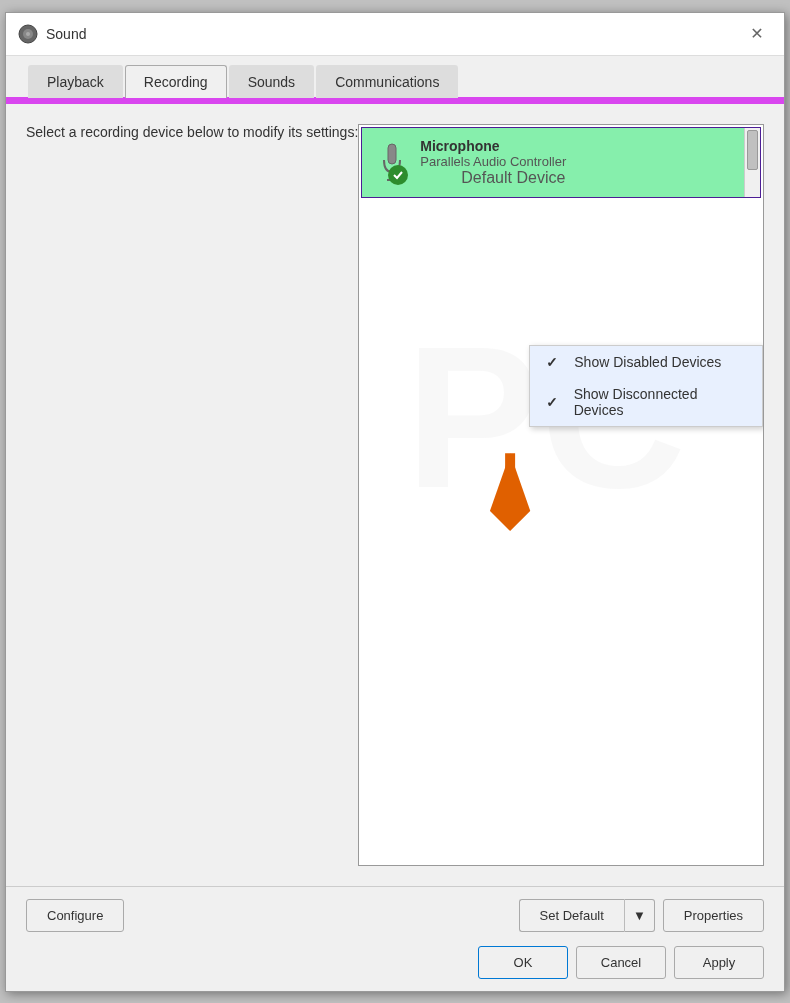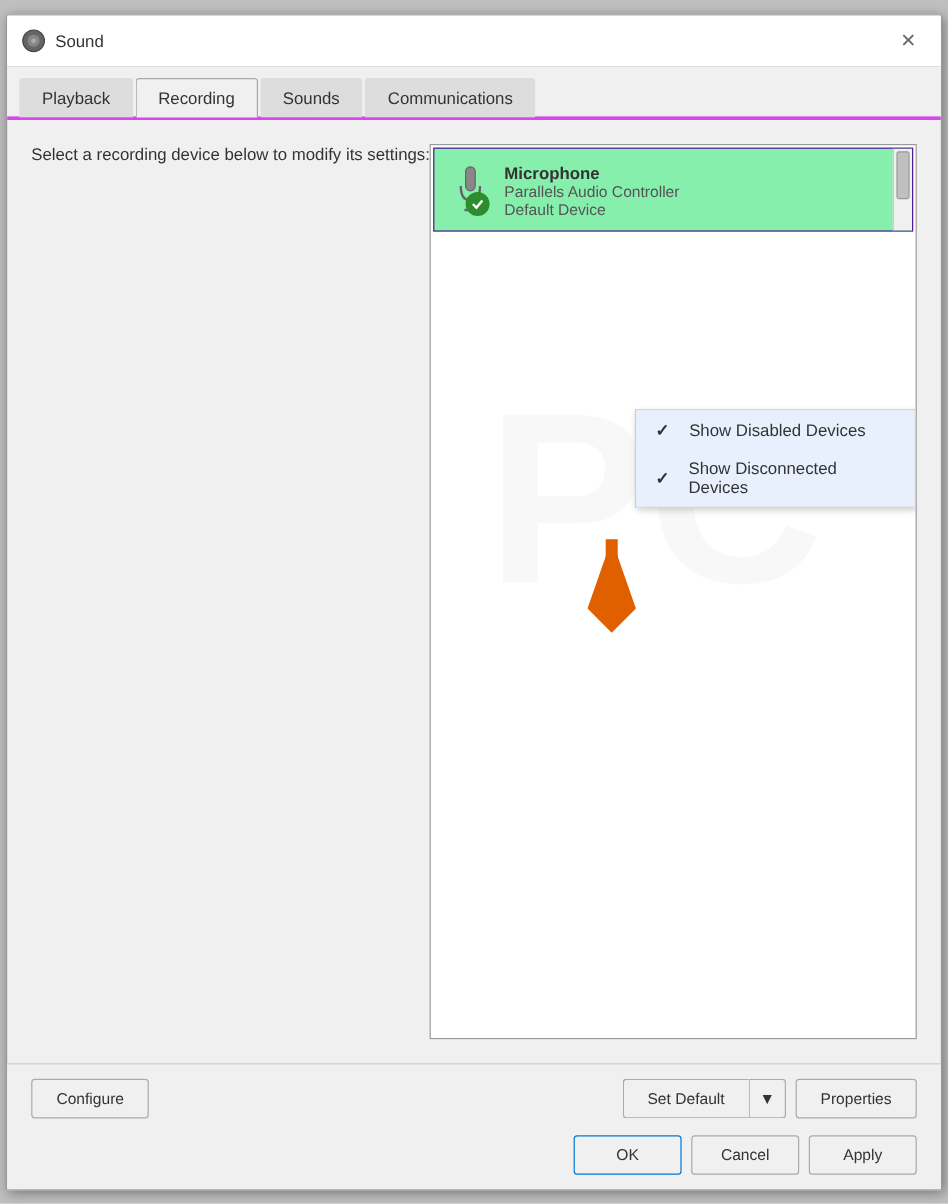--- a/index.html
+++ b/index.html
@@ -54,22 +54,22 @@
       font-size: 16px;
       color: #666;
       display: flex;
       align-items: center;
       justify-content: center;
       border-radius: 2px;
     }
     .tabs {
       display: flex;
       background: #f0f0f0;
-      border-bottom: 3px solid #d946ef;
-      padding: 0 10px;
+      border-bottom: 7px solid #d946ef;
+      padding: 0 22px;
       padding-top: 8px;
     }
     .tab {
       padding: 8px 18px;
       cursor: pointer;
       border: 1px solid transparent;
       border-bottom: none;
       background: #ddd;
       font-size: 14px;
       color: #333;
@@ -129,22 +129,23 @@
     .device-name {
       font-size: 14px;
       font-weight: 600;
       color: #333;
     }
     .device-controller {
       font-size: 13px;
       color: #555;
     }
     .device-status {
-      font-size: 13px;
+      font-size: 16px;
       color: #555;
+      margin-left: 41px;
     }
     .green-check {
       width: 20px;
       height: 20px;
       background: #2d8c2d;
       border-radius: 50%;
       display: flex;
       align-items: center;
       justify-content: center;
       position: absolute;

